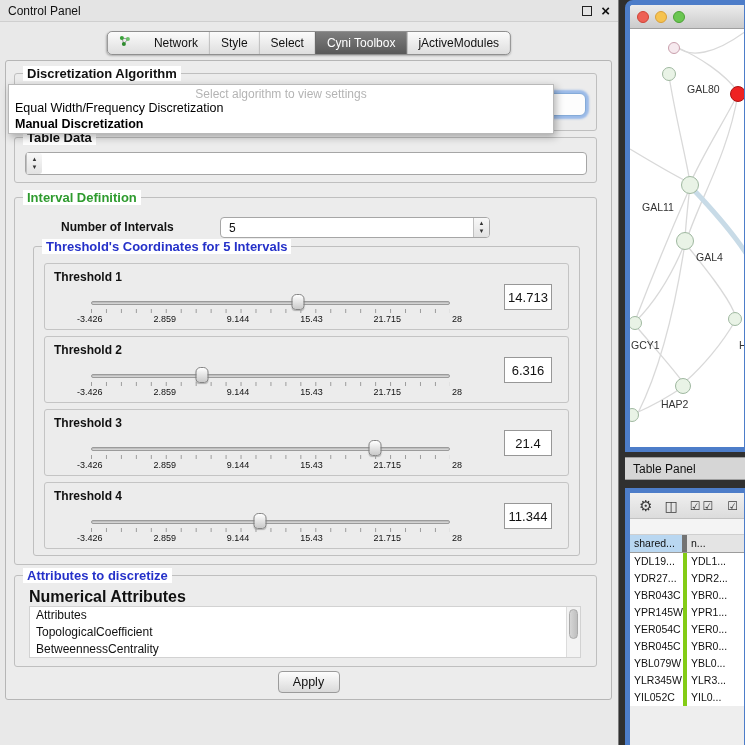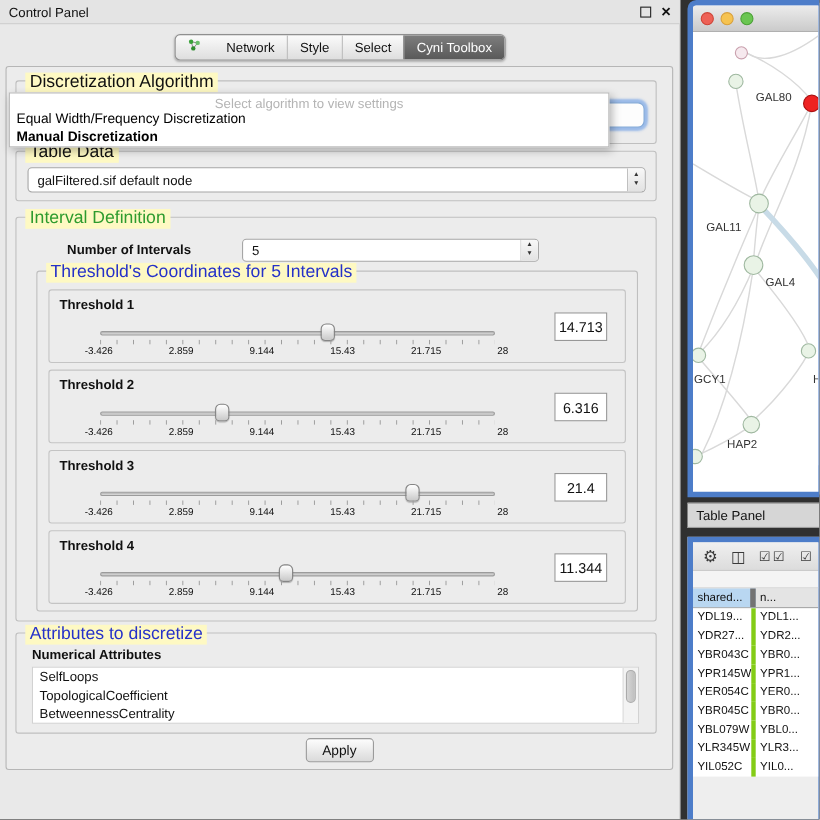--- a/index.html
+++ b/index.html
@@ -22,21 +22,21 @@
   .tabstrip.bottom { top:704px; left:305px; transform:translateX(-50%); }
   .tab { display:flex; align-items:center; gap:23px; padding:3px 11px 4px; font-size:12px;
          border-left:1px solid #bdbdbd; white-space:nowrap; }
   .tab:first-child { border-left:none; }
   .tab.selected { background:linear-gradient(#7e7e7e,#595959); color:#fff; border-left-color:#5a5a5a; }
 
   .content { position:absolute; left:5px; top:60px; width:607px; height:640px; background:#ececec;
              border:1px solid #b6b6b6; border-radius:3px; }
 
   .group { position:absolute; border:1px solid #bfbfbf; border-radius:3px; }
-  .group-title { position:absolute; top:-8px; left:8px; background:#fef9c3; padding:0 4px; font-size:16px; white-space:nowrap; }
+  .group-title { position:absolute; top:-8px; left:8px; background:#ffffff; padding:0 4px; font-size:13px; white-space:nowrap;font-weight:bold; }
   .gt-green { color:#2e9b2e; }
   .gt-blue  { color:#2531c9; }
   .g-algo      { left:8px;  top:12px;  width:583px; height:58px; }
   .g-tabledata { left:8px;  top:76px;  width:583px; height:46px; }
   .g-interval  { left:8px;  top:136px; width:583px; height:368px; }
   .g-thresholds{ left:18px; top:48px;  width:547px; height:310px; }
   .g-attrs     { left:8px;  top:514px; width:583px; height:92px; }
 
   .combo { position:absolute; background:#fff; border:1px solid #a6a6a6; border-radius:4px; font-size:12px;
            display:flex; align-items:center; }
@@ -71,21 +71,21 @@
            border-radius:5px 5px 4px 4px; box-shadow:0 1px 1px rgba(0,0,0,.25); }
   .ticks { position:absolute; left:0; right:0; top:15px; height:4px;
            background-image:linear-gradient(90deg,#9c9c9c 1px,transparent 1px);
            background-size:calc(100% / 24) 100%; }
   .tick-labels { position:absolute; left:-14px; right:-12px; top:20px; display:flex;
                  justify-content:space-between; font-size:9px; color:#111; }
   .t-value { position:absolute; right:16px; top:20px; width:48px; height:26px; background:#fff;
              border:1px solid #979797; display:flex; align-items:center; justify-content:center; font-size:13px; }
 
   
-  .attr-label { position:absolute; left:14px; top:12px; font-size:12px; font-weight:bold; }
+  .attr-label { position:absolute; left:14px; top:12px; font-size:16px; font-weight:bold; }
   .listbox { position:absolute; left:14px; top:30px; width:552px; height:52px; background:#fff;
              border:1px solid #d2d2d2; overflow:hidden; }
   .list-item { font-size:12px; line-height:17px; padding:0 6px; white-space:nowrap; }
   .vscroll { position:absolute; right:0; top:0; bottom:0; width:14px; background:#f3f3f3; border-left:1px solid #dcdcdc; }
   .vthumb { position:absolute; left:2px; top:2px; width:9px; height:30px;
             background:linear-gradient(90deg,#d6d6d6,#bfbfbf); border:1px solid #aaa; border-radius:5px; }
 
   .apply-btn { position:absolute; left:50%; transform:translateX(-50%); top:610px; width:62px; height:22px;
                background:linear-gradient(#fdfdfd,#dadada); border:1px solid #9b9b9b; border-radius:4px;
                font-size:12.5px; display:flex; align-items:center; justify-content:center; }
@@ -152,32 +152,34 @@
       </div>
       <div class="tab">
         <span>Style</span>
       </div>
       <div class="tab">
         <span>Select</span>
       </div>
       <div class="tab selected">
         <span>Cyni Toolbox</span>
       </div>
+      <div class="tab">
+        <span>jActiveModules</span>
+      </div>
     </div>
 
     <div class="content">
 
       <div class="group g-algo">
         <span class="group-title">Discretization Algorithm</span>
       </div>
 
       <div class="group g-tabledata">
         <span class="group-title">Table Data</span>
         <div class="combo c-tabledata">
-          <span class="combo-value">galFiltered.sif default node</span>
           <span class="combo-stepper">
             <span>▲</span>
             <span>▼</span>
           </span>
         </div>
       </div>
 
       <div class="group g-interval">
         <span class="group-title gt-green">Interval Definition</span>
         <span class="n-int-label">Number of Intervals</span>
@@ -267,21 +269,21 @@
         </div>
       </div>
 
       <div class="group g-attrs">
         <span class="group-title gt-blue">Attributes to discretize</span>
         <span class="attr-label">Numerical Attributes</span>
         <div class="listbox">
           <div class="vscroll">
             <div class="vthumb"></div>
           </div>
-        <div class="list-item">SelfLoops</div>
+        <div class="list-item">Attributes</div>
             <div class="list-item">TopologicalCoefficient</div>
             <div class="list-item">BetweennessCentrality</div>
           </div>
       </div>
 
       <div class="apply-btn">Apply</div>
     </div>
 
     <div class="algo-combo-ghost"></div>
 

